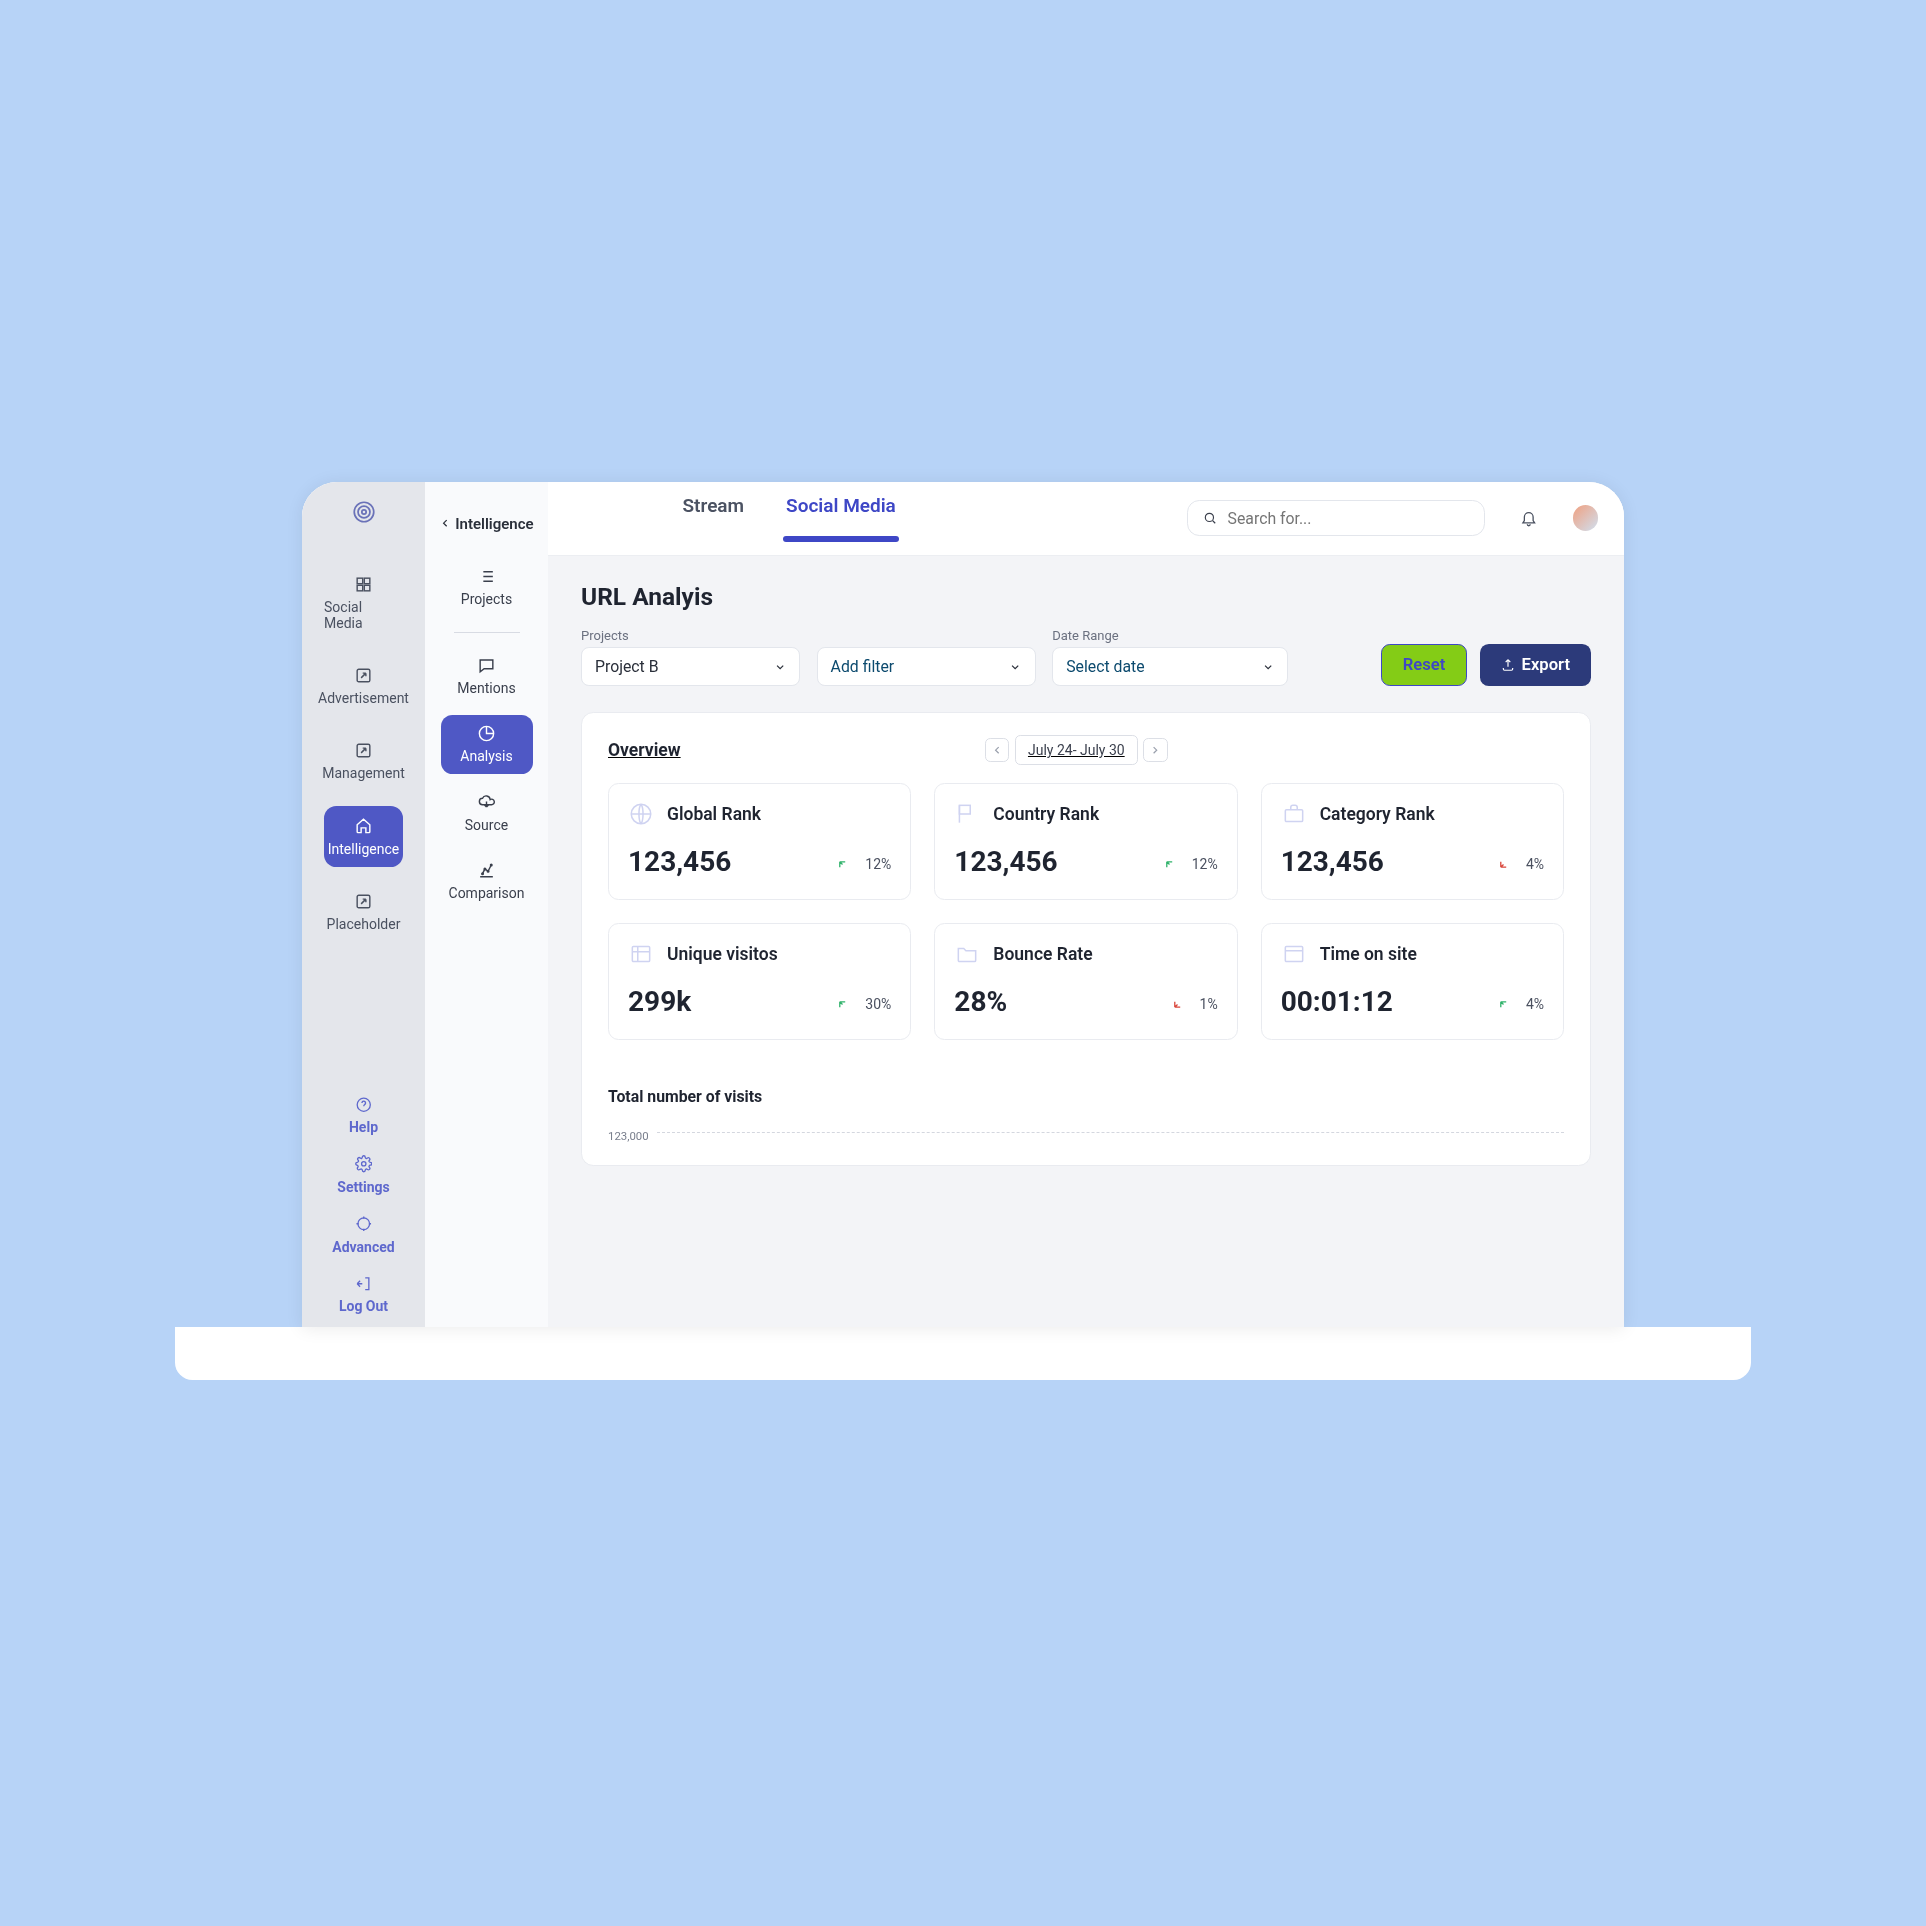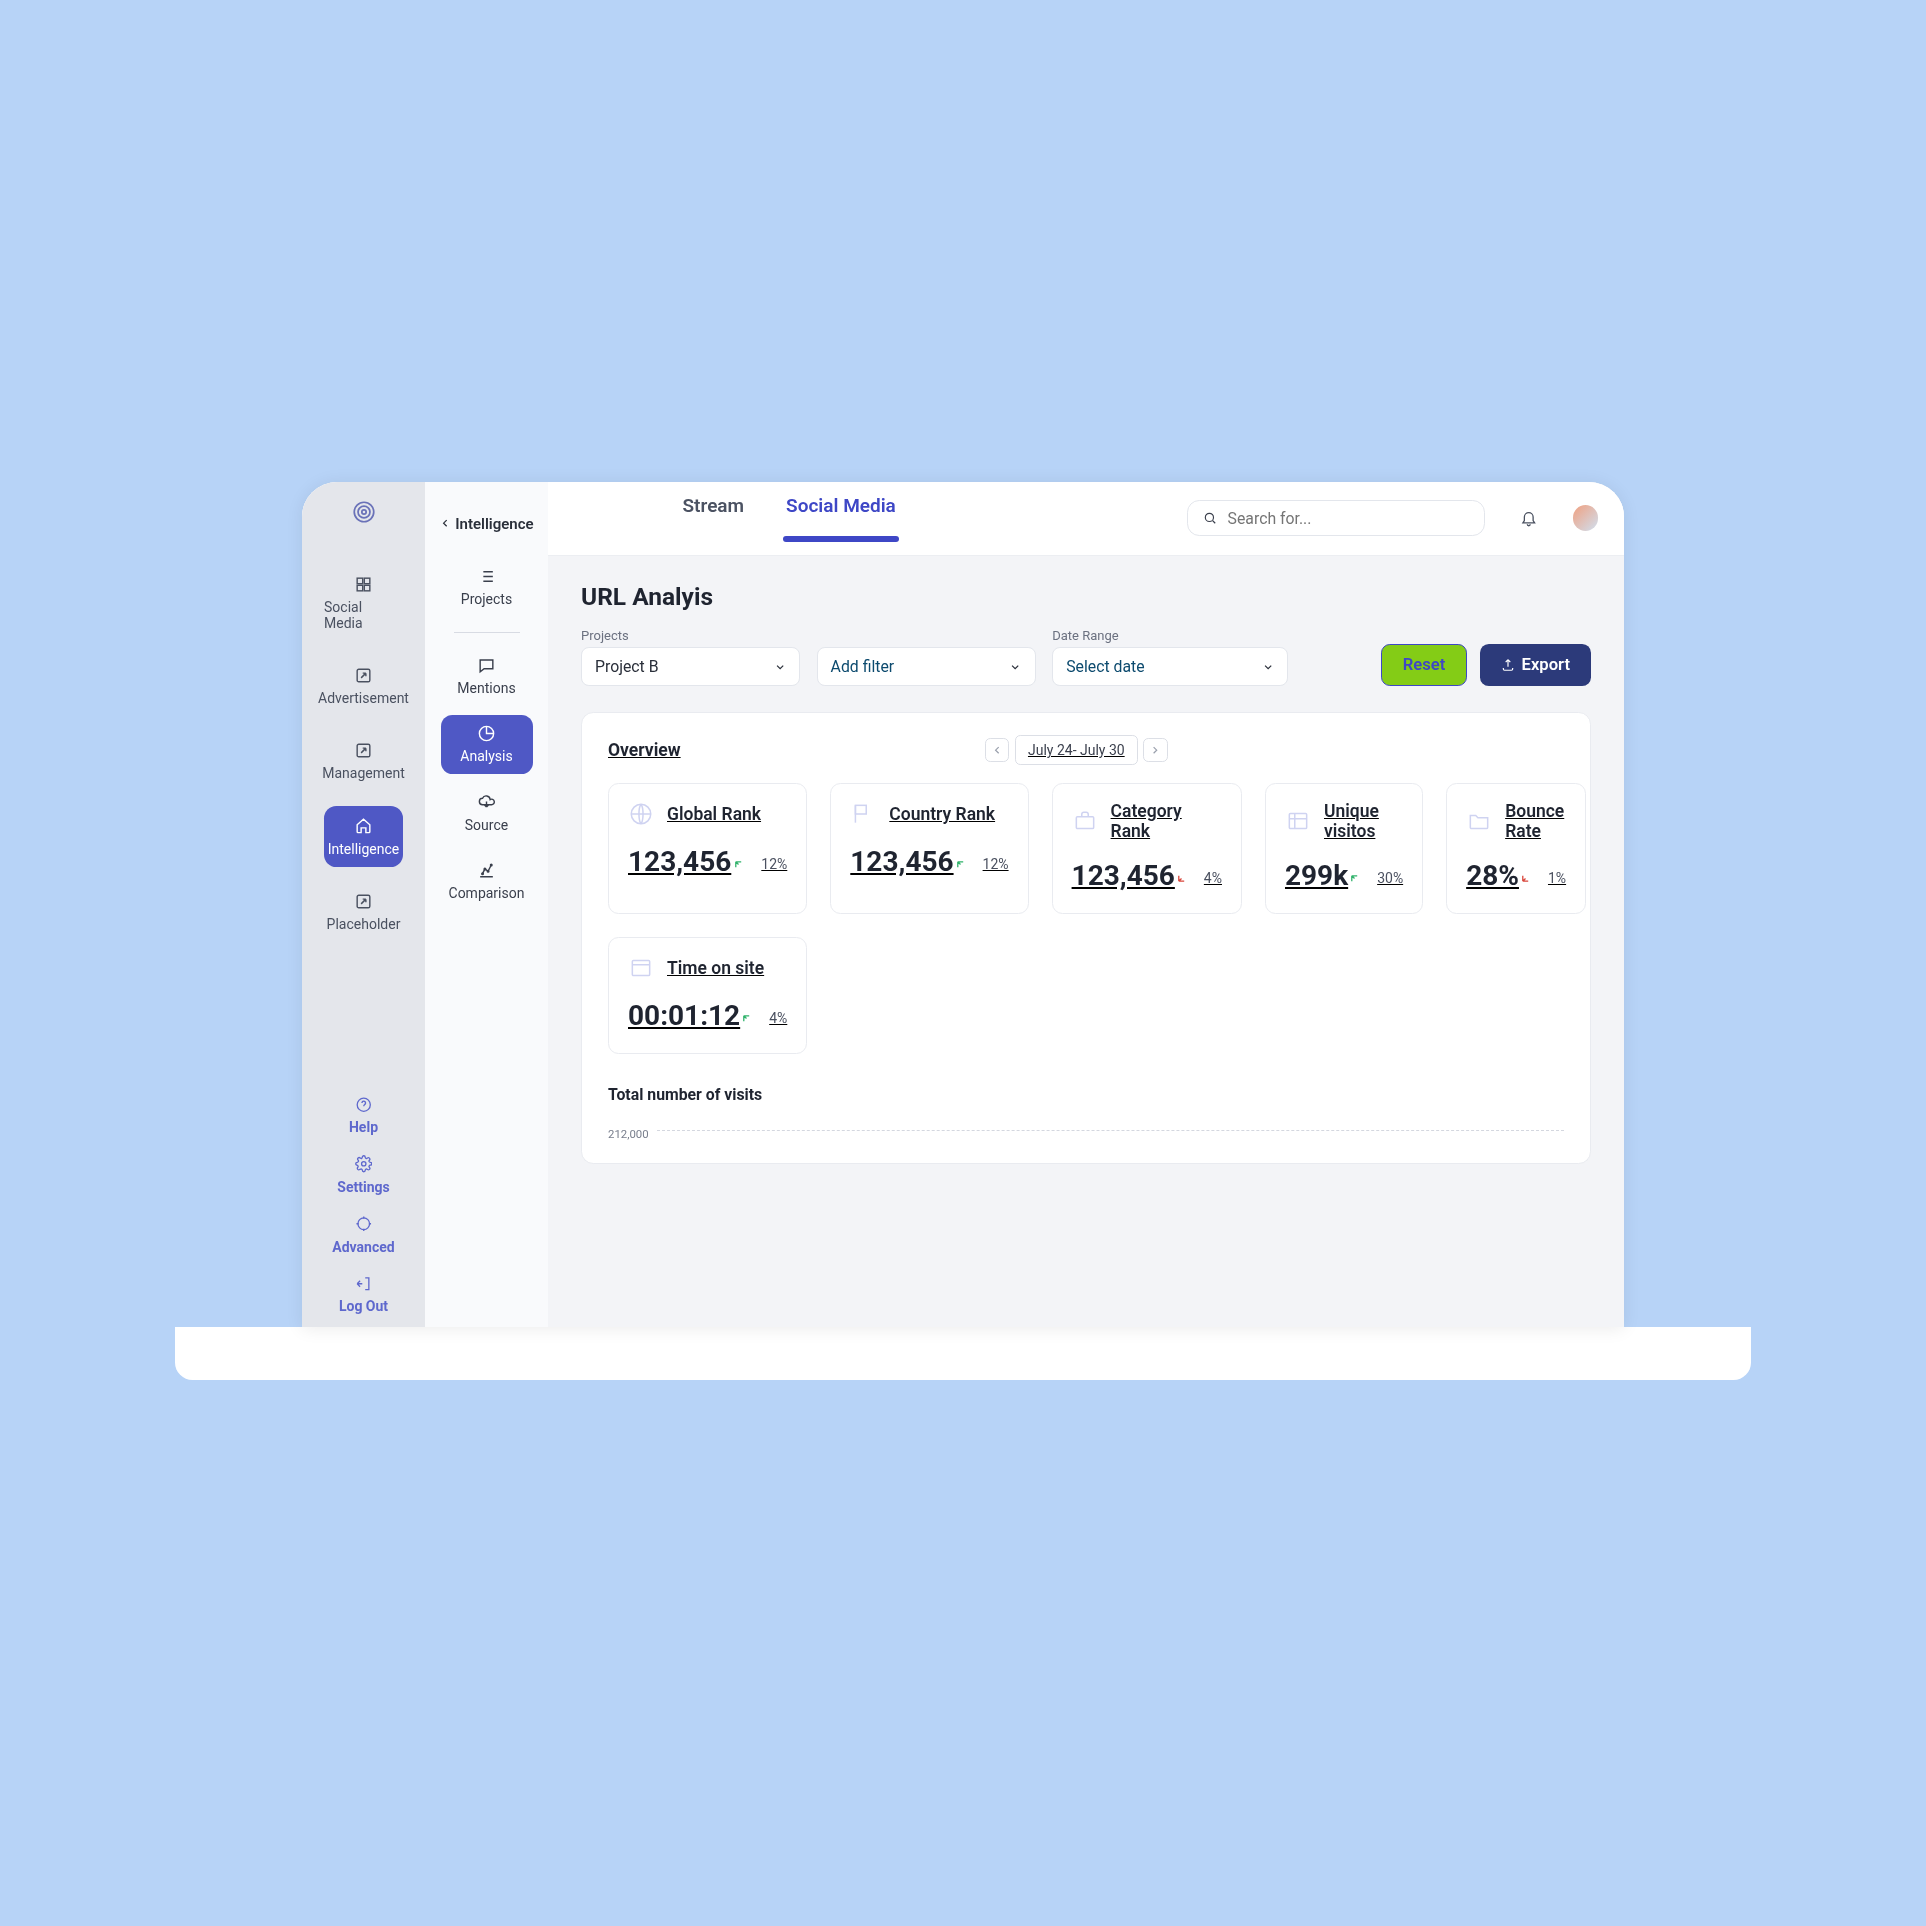--- a/index.html
+++ b/index.html
@@ -45,21 +45,21 @@
 .filter-actions { margin-left: auto; display: flex; gap: 12.3px; }
 .btn { border-radius: 8.8px; padding: 10.5px 21px; font-size: 16.6px; font-weight: 600; cursor: pointer; border: none; display: flex; align-items: center; gap: 7px; }
 .btn-outline { background: #84cc16; color: #3e47c6; border: 1.3px solid #3e47c6; }
 .btn-primary { background: #2c3a7a; color: #fff; }
 .card-panel { background: #fff; border: 0.4px solid #e9ebf0; border-radius: 12.3px; padding: 22px 26px; }
 .overview-head { display: flex; align-items: center; margin-bottom: 17.5px; text-decoration: underline; }
 .overview-title { font-size: 17.5px; font-weight: 700; color: #1f2430; }
 .date-picker { margin: 0 auto; display: flex; align-items: center; gap: 5.3px; }
 .date-arrow { width: 24.5px; height: 24.5px; border: 0.9px solid #dcdfe6; border-radius: 5.3px; display: flex; align-items: center; justify-content: center; color: #9aa0ad; cursor: pointer; }
 .date-range { border: 0.9px solid #dcdfe6; border-radius: 5.3px; padding: 6.1px 12.3px; font-size: 14px; color: #3a3f4c; cursor: pointer; }
-.stat-grid { display: grid; grid-template-columns: repeat(5, 1fr); gap: 23px; margin-bottom: 31px; text-decoration: underline; }
+.stat-grid { display: grid; grid-template-columns: repeat(3, 1fr); gap: 23px; margin-bottom: 47px; }
 .stat-card { border: 0.9px solid #e9ebf0; border-radius: 10.5px; padding: 17.5px 19px 21px; }
 .stat-head { display: flex; align-items: center; gap: 13px; margin-bottom: 17.5px; }
 .stat-icon { width: 26px; height: 26px; color: #cfd3f1; }
 .stat-title { font-size: 17.5px; font-weight: 600; color: #1f2430; }
 .stat-value-row { display: flex; align-items: baseline; justify-content: space-between; }
 .stat-value { font-size: 28px; font-weight: 700; color: #1f2430; }
 .stat-trend { font-size: 14px; display: flex; align-items: center; gap: 16px; }
 .trend-up { color: #4b5160; }
 .trend-up .arr { color: #2fb26a; }
 .trend-down { color: #4b5160; }
@@ -415,21 +415,21 @@
                         <path d="M7 17V7m0 0l5 5m-5-5h10"></path>
                       </svg>
                       <span>4%</span>
                     </span>
                   </div>
               </div>
             </div>
 
             <div class="chart-title">Total number of visits</div>
             <div class="chart-area">
-              <span class="y-label">212,000</span>
+              <span class="y-label">123,000</span>
               <div class="dashed-line"></div>
             </div>
           </div>
         </div>
       </main>
 
     </div>
   </div>
   <div class="laptop-base"></div>
 </div>

